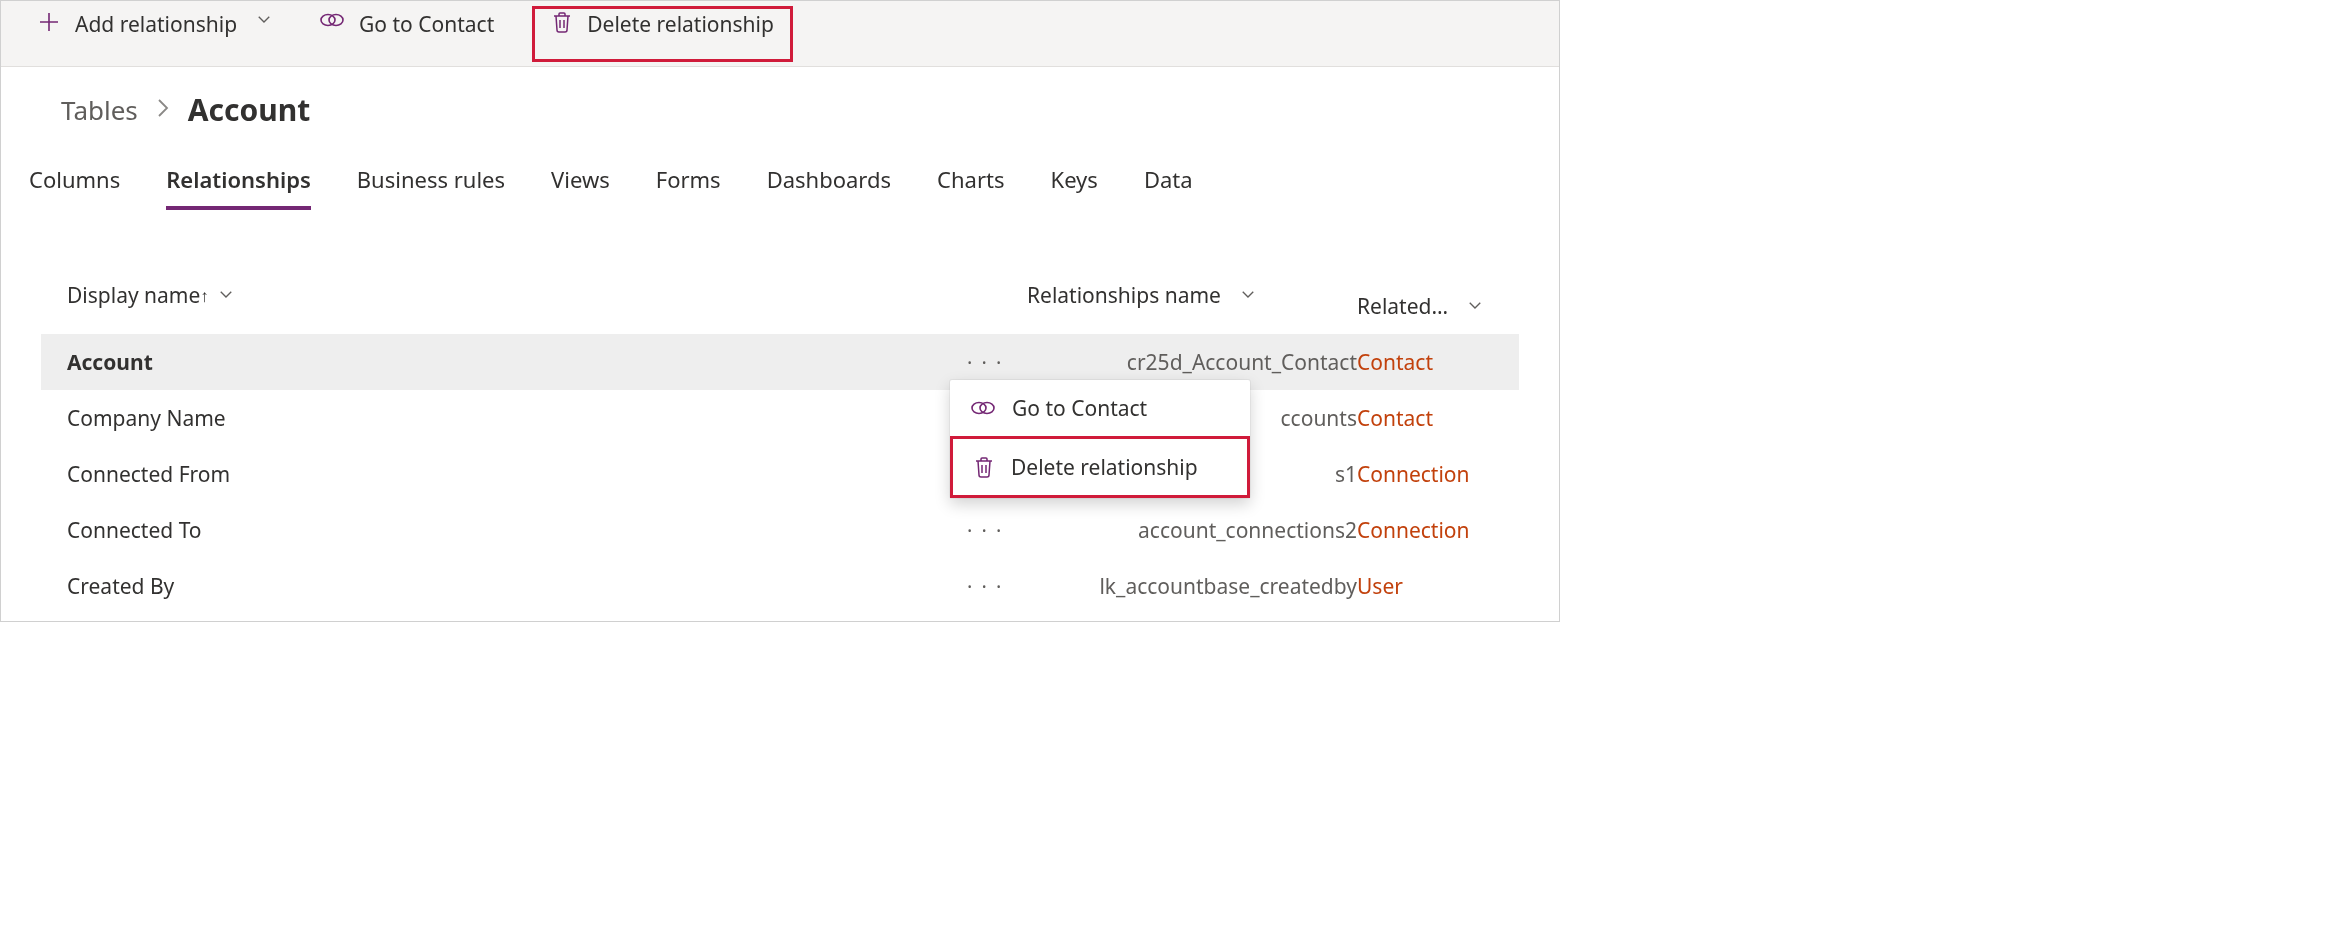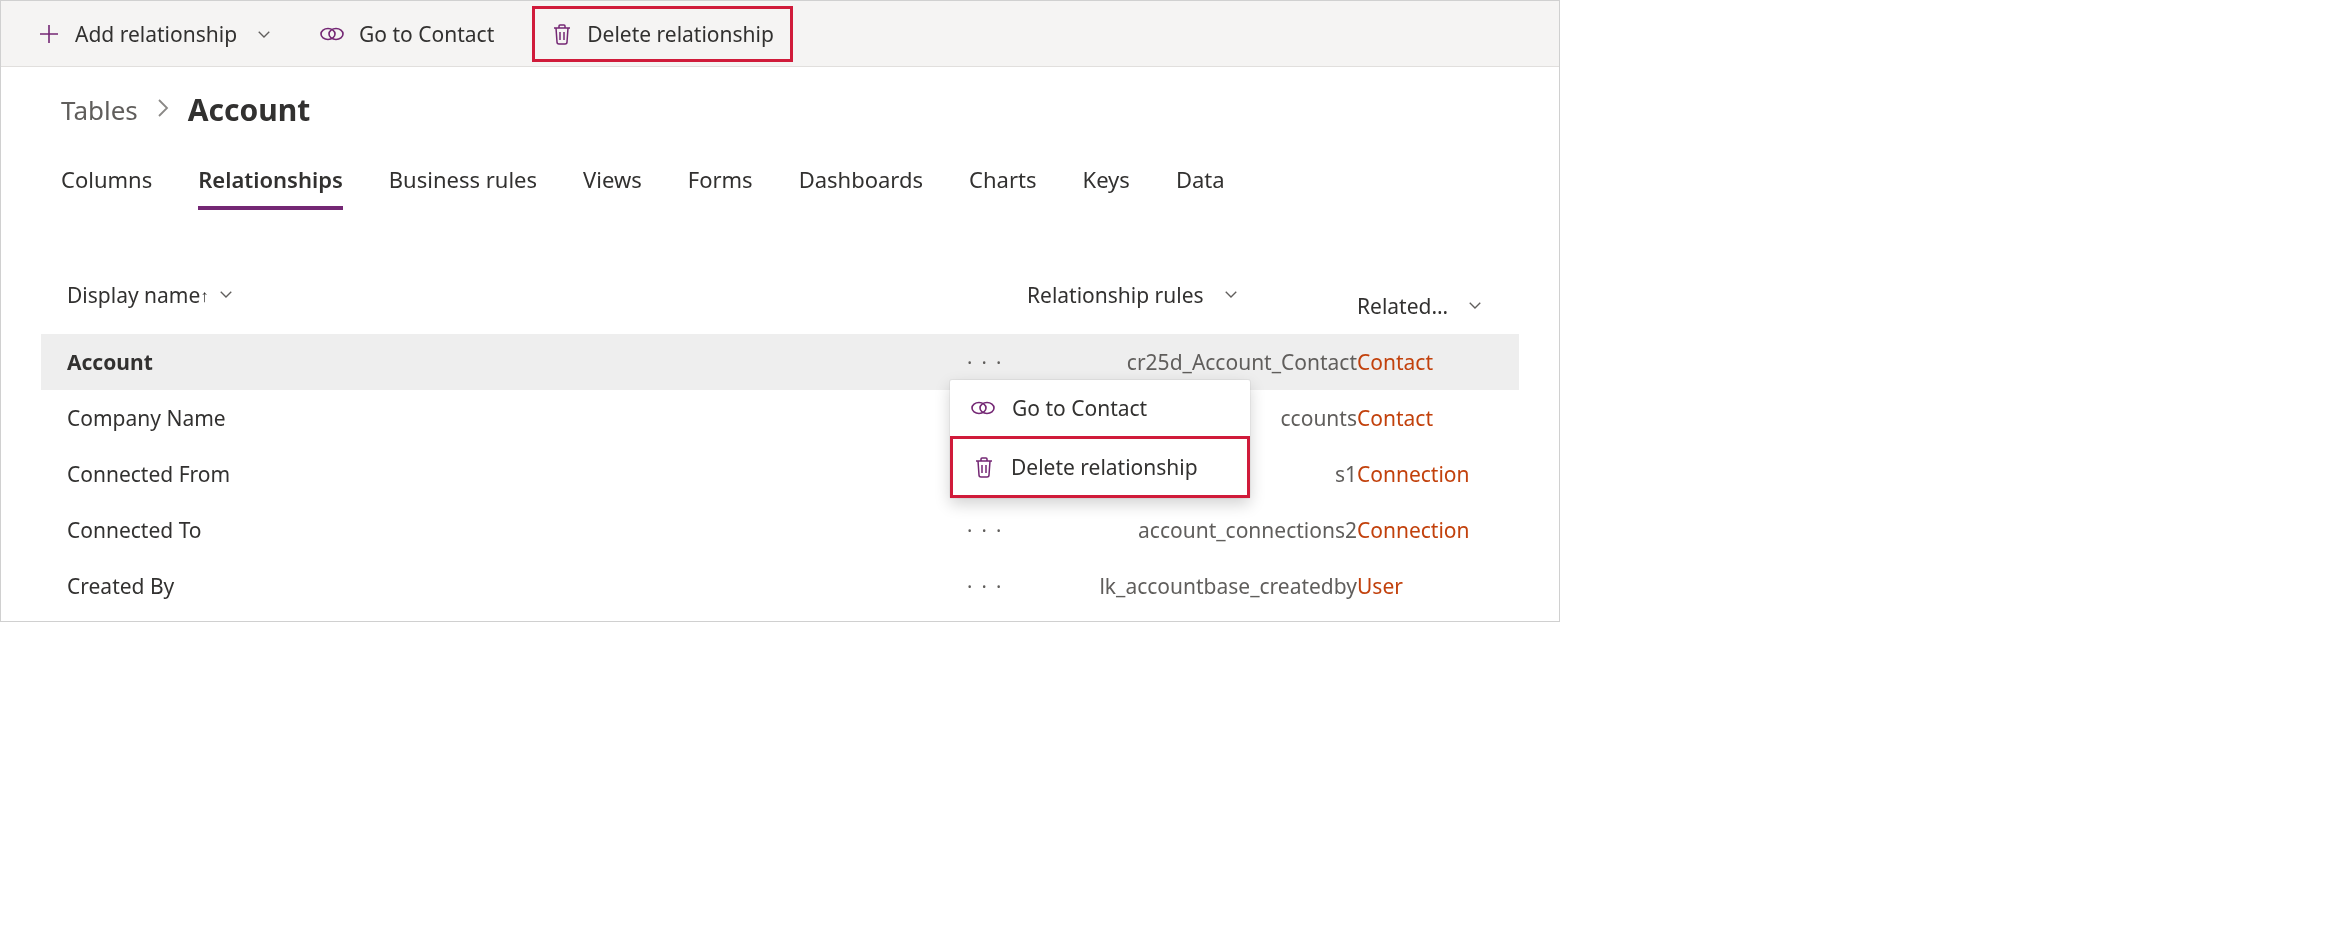--- a/index.html
+++ b/index.html
@@ -18,21 +18,21 @@
     display: flex;
     align-items: center;
     background: #f5f4f3;
     border-bottom: 1px solid #e1dfdd;
     height: 66px;
     padding: 0 28px;
     gap: 30px;
   }
   .toolbar-btn {
     display: flex;
-    align-items: center;
+    align-items: flex-start;
     gap: 14px;
     background: none;
     border: none;
     font: inherit;
     color: #323130;
     cursor: pointer;
     height: 48px;
     padding: 0 8px;
   }
   .toolbar-btn .icon svg { display: block; }
@@ -59,21 +59,21 @@
     color: #8a8886;
   }
   .breadcrumb-current {
     font-size: 30px;
     font-weight: 700;
   }
   
   .tabs {
     display: flex;
     gap: 46px;
-    padding: 24px 60px 0 60px;
+    padding: 24px 60px 0 28px;
     border-bottom: none;
   }
   .tab {
     font-size: 22px;
     color: #323130;
     padding-bottom: 12px;
     cursor: pointer;
     border-bottom: 4px solid transparent;
   }
   .tab.active {
@@ -209,21 +209,21 @@
       <span class="lbl">Display name</span>
       <span class="sort-up">↑</span>
       <span class="hdr-chev">
         <svg width="18" height="18" viewBox="0 0 24 24" fill="none">
             <path d="M5 9l7 7 7-7" stroke="#605e5c" stroke-width="1.8"></path>
           </svg>
       </span>
     </div>
     <div class="col-more"></div>
     <div class="col-rel">
-      <span class="lbl">Relationship rules</span>
+      <span class="lbl">Relationships name</span>
       <span class="hdr-chev">
         <svg width="18" height="18" viewBox="0 0 24 24" fill="none">
             <path d="M5 9l7 7 7-7" stroke="#605e5c" stroke-width="1.8"></path>
           </svg>
       </span>
     </div>
     <div class="col-related">
       <span class="lbl">Related…</span>
       <span class="hdr-chev">
         <svg width="18" height="18" viewBox="0 0 24 24" fill="none">

